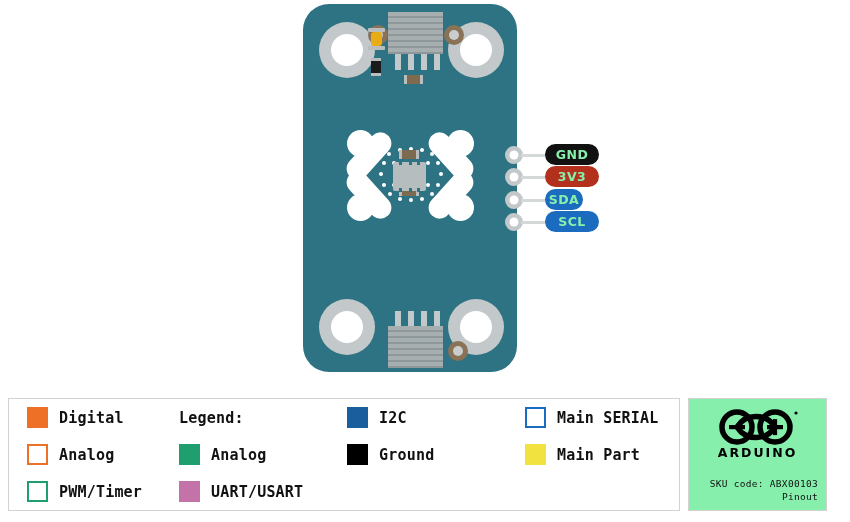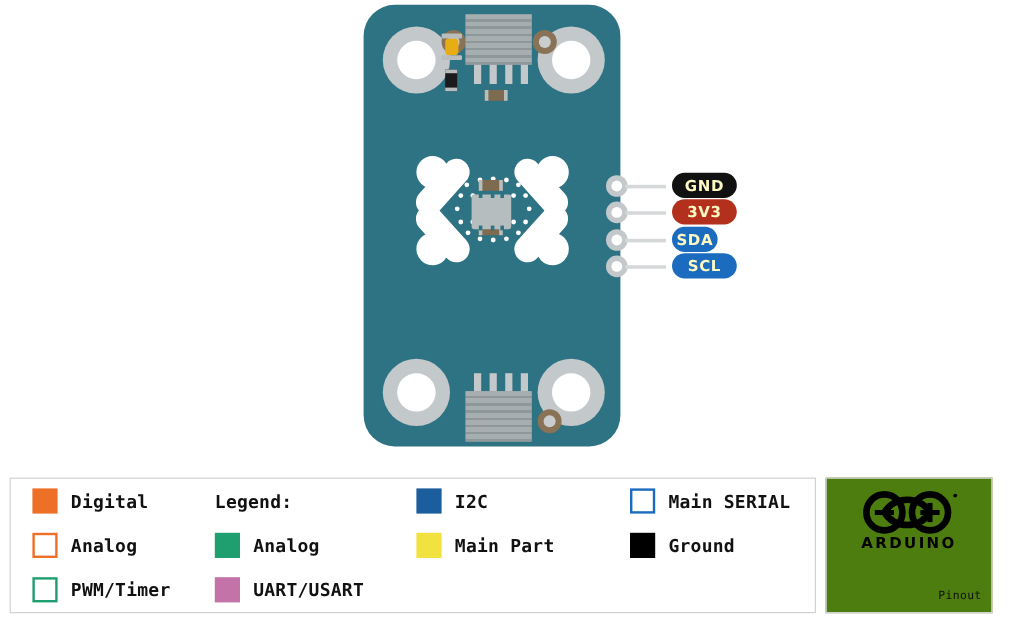--- a/index.html
+++ b/index.html
@@ -145,44 +145,43 @@
   .leadline {
     position: absolute;
     height: 3px;
     background: #d5d8d9;
   }
   .pinlabel {
     position: absolute;
     height: 21px;
     line-height: 21px;
     border-radius: 11px;
-    color: #fef9c3;
+    color: #86efac;
     font-size: 12.5px;
     font-weight: bold;
     text-align: center;
     letter-spacing: 0.5px;
     font-family: "DejaVu Sans", "Liberation Sans", sans-serif;
-    margin-left: 15px;
   }
 
   
   #legend-panel {
     position: absolute;
     left: 8px; top: 398px;
     width: 672px; height: 113px;
     border: 1px solid #d2d2d2;
     background: #ffffff;
     box-sizing: border-box;
   }
   #info-panel {
     position: absolute;
     left: 688px; top: 398px;
     width: 139px; height: 113px;
     border: 1px solid #d2d2d2;
-    background: #4d7c0f;
+    background: #86efac;
     box-sizing: border-box;
   }
 
   .legend-grid {
     position: absolute;
     left: 0; top: 0;
     width: 100%; height: 100%;
     display: grid;
     grid-template-columns: 152px 168px 178px 1fr;
     grid-template-rows: repeat(3, 1fr);
@@ -385,26 +384,26 @@
     <div class="legend-cell">
       <span class="swatch" style="background:#ffffff; border:2.5px solid #ee6f26;"></span>
       <span class="legend-text">Analog</span>
     </div>
     <div class="legend-cell">
       <span class="swatch" style="background:#1f9e70;"></span>
       <span class="legend-text">Analog</span>
     </div>
 
     <div class="legend-cell">
+      <span class="swatch" style="background:#000000;"></span>
+      <span class="legend-text">Ground</span>
+    </div>
+    <div class="legend-cell">
       <span class="swatch" style="background:#f2e23f;"></span>
       <span class="legend-text">Main Part</span>
-    </div>
-    <div class="legend-cell">
-      <span class="swatch" style="background:#000000;"></span>
-      <span class="legend-text">Ground</span>
     </div>
     <div class="legend-cell">
       <span class="swatch" style="background:#ffffff; border:2.5px solid #1f9e70;"></span>
       <span class="legend-text">PWM/Timer</span>
     </div>
     <div class="legend-cell">
       <span class="swatch" style="background:#c473a8;"></span>
       <span class="legend-text">UART/USART</span>
     </div>
   </div>
@@ -421,15 +420,16 @@
       </g>
       <rect x="17" y="18" width="16" height="4.2" fill="#000000"></rect>
       <rect x="55" y="18" width="16" height="4.2" fill="#000000"></rect>
       <rect x="60.9" y="12.1" width="4.2" height="16" fill="#000000"></rect>
       <circle cx="84" cy="6" r="1.6" fill="#000000"></circle>
     </svg>
     <span class="logo-word">ARDUINO</span>
   </div>
 
   <div class="meta">
+    <div>SKU code: ABX00103</div>
     <div>Pinout</div>
   </div>
 </div>
 
 </body></html>

